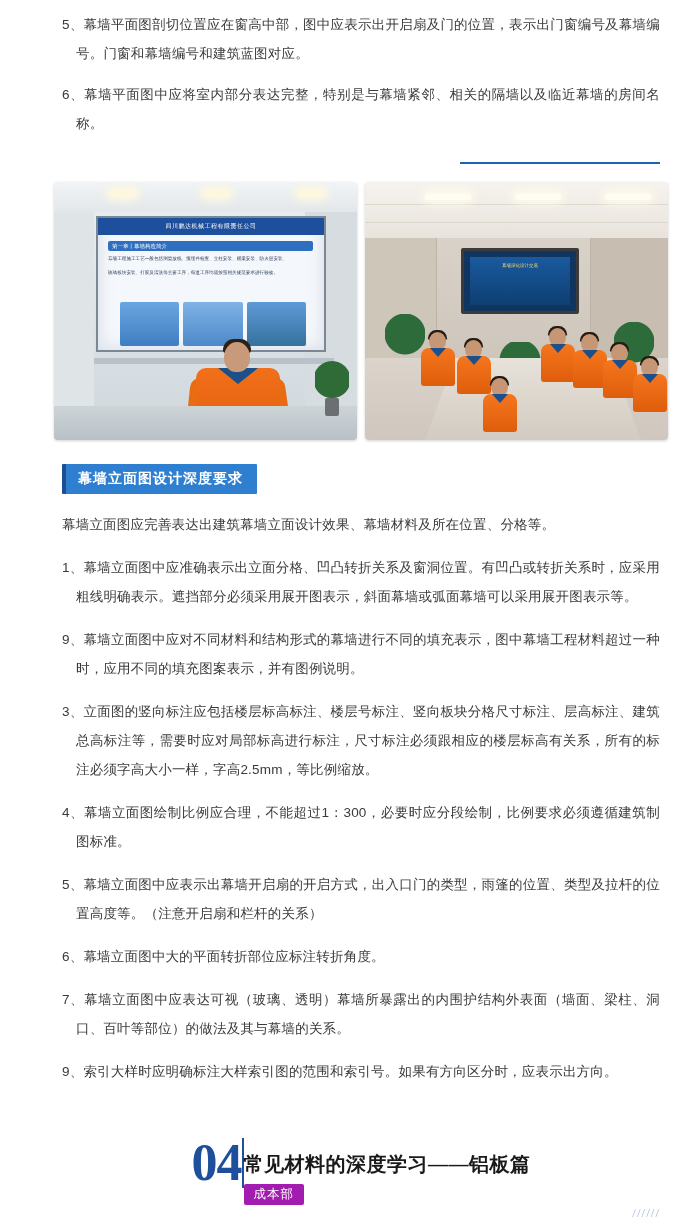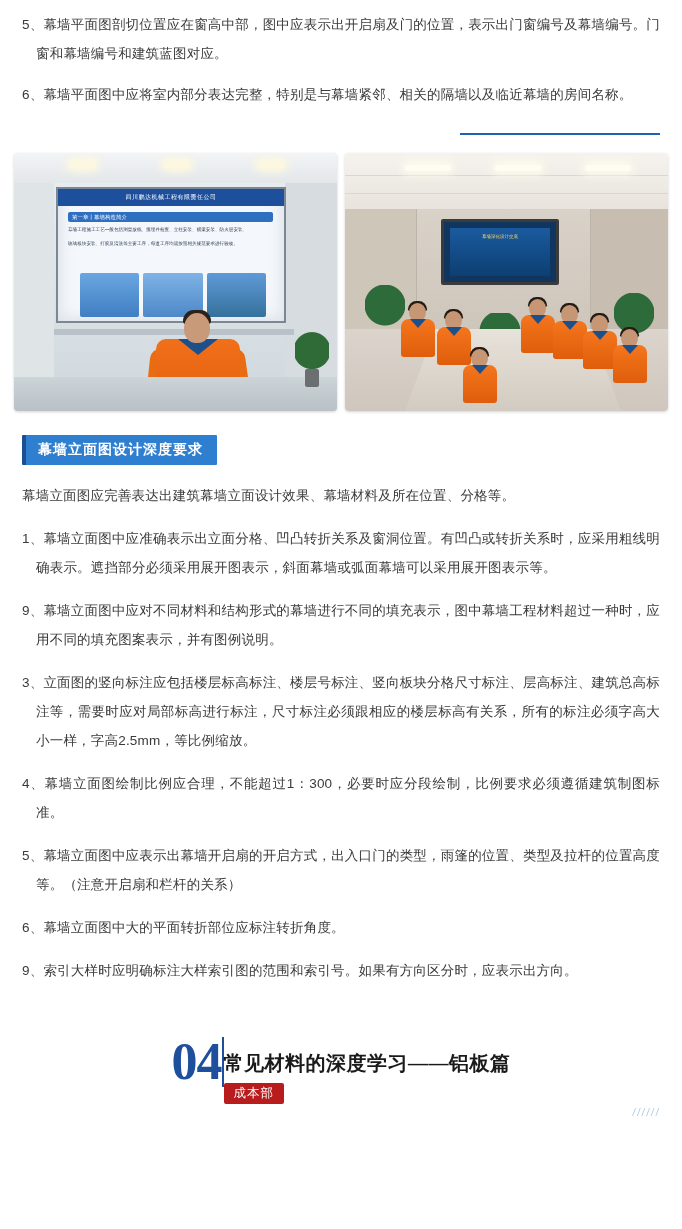--- a/index.html
+++ b/index.html
@@ -11,20 +11,21 @@
   body {
     width: 682px;
     font-family: "Liberation Sans", "DejaVu Sans", sans-serif;
     color: #333333;
     -webkit-font-smoothing: antialiased;
   }
   .page {
     width: 682px;
     position: relative;
     overflow: hidden;
+    padding-left: 40px;
   }
 
   
   .top-block {
     padding: 10px 22px 0 22px;
   }
   .para {
     font-size: 13.5px;
     line-height: 2.15;
     color: #3a3a3a;
@@ -249,21 +250,21 @@
   .chapter-title {
     font-size: 20px;
     font-weight: bold;
     color: #1a1a1a;
     letter-spacing: 0.5px;
     font-family: "Liberation Serif", "DejaVu Serif", serif;
     margin-top: 31px;
   }
   .chapter-dept {
     align-self: flex-start;
-    background: #b91c1c;
+    background: #a21caf;
     color: #fff;
     font-size: 12.5px;
     padding: 2px 10px;
     border-radius: 2px;
     letter-spacing: 1px;
   }
   .chapter-hatch {
     position: absolute;
     right: 22px;
     bottom: 2px;
@@ -396,20 +397,21 @@
   </div>
 
   <div class="body-block">
     <p class="para">幕墙立面图应完善表达出建筑幕墙立面设计效果、幕墙材料及所在位置、分格等。</p>
     <p class="para indent-hang">1、幕墙立面图中应准确表示出立面分格、凹凸转折关系及窗洞位置。有凹凸或转折关系时，应采用粗线明确表示。遮挡部分必须采用展开图表示，斜面幕墙或弧面幕墙可以采用展开图表示等。</p>
     <p class="para indent-hang">9、幕墙立面图中应对不同材料和结构形式的幕墙进行不同的填充表示，图中幕墙工程材料超过一种时，应用不同的填充图案表示，并有图例说明。</p>
     <p class="para indent-hang">3、立面图的竖向标注应包括楼层标高标注、楼层号标注、竖向板块分格尺寸标注、层高标注、建筑总高标注等，需要时应对局部标高进行标注，尺寸标注必须跟相应的楼层标高有关系，所有的标注必须字高大小一样，字高2.5mm，等比例缩放。</p>
     <p class="para indent-hang">4、幕墙立面图绘制比例应合理，不能超过1：300，必要时应分段绘制，比例要求必须遵循建筑制图标准。</p>
     <p class="para indent-hang">5、幕墙立面图中应表示出幕墙开启扇的开启方式，出入口门的类型，雨篷的位置、类型及拉杆的位置高度等。（注意开启扇和栏杆的关系）</p>
     <p class="para indent-hang">6、幕墙立面图中大的平面转折部位应标注转折角度。</p>
+    <p class="para indent-hang">7、幕墙立面图中应表达可视（玻璃、透明）幕墙所暴露出的内围护结构外表面（墙面、梁柱、洞口、百叶等部位）的做法及其与幕墙的关系。</p>
     <p class="para indent-hang">9、索引大样时应明确标注大样索引图的范围和索引号。如果有方向区分时，应表示出方向。</p>
   </div>
 
   <div class="chapter">
     <div class="chapter-num">04</div>
     <div class="chapter-rule"></div>
     <div class="chapter-texts">
       <div class="chapter-title">常见材料的深度学习——铝板篇</div>
       <div class="chapter-dept">成本部</div>
     </div>

